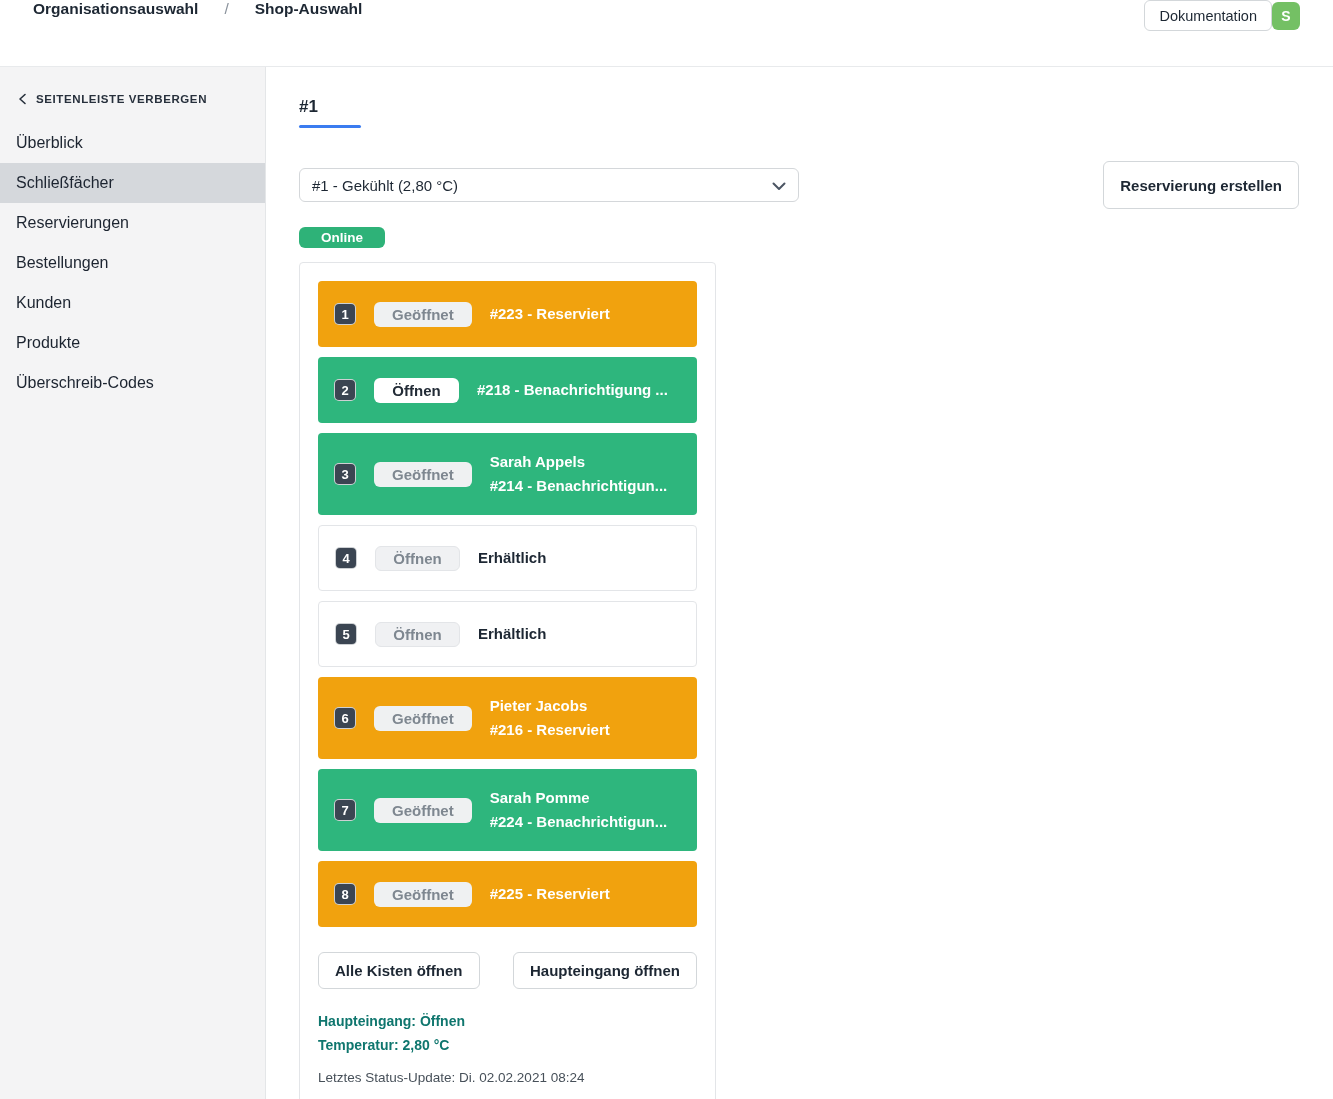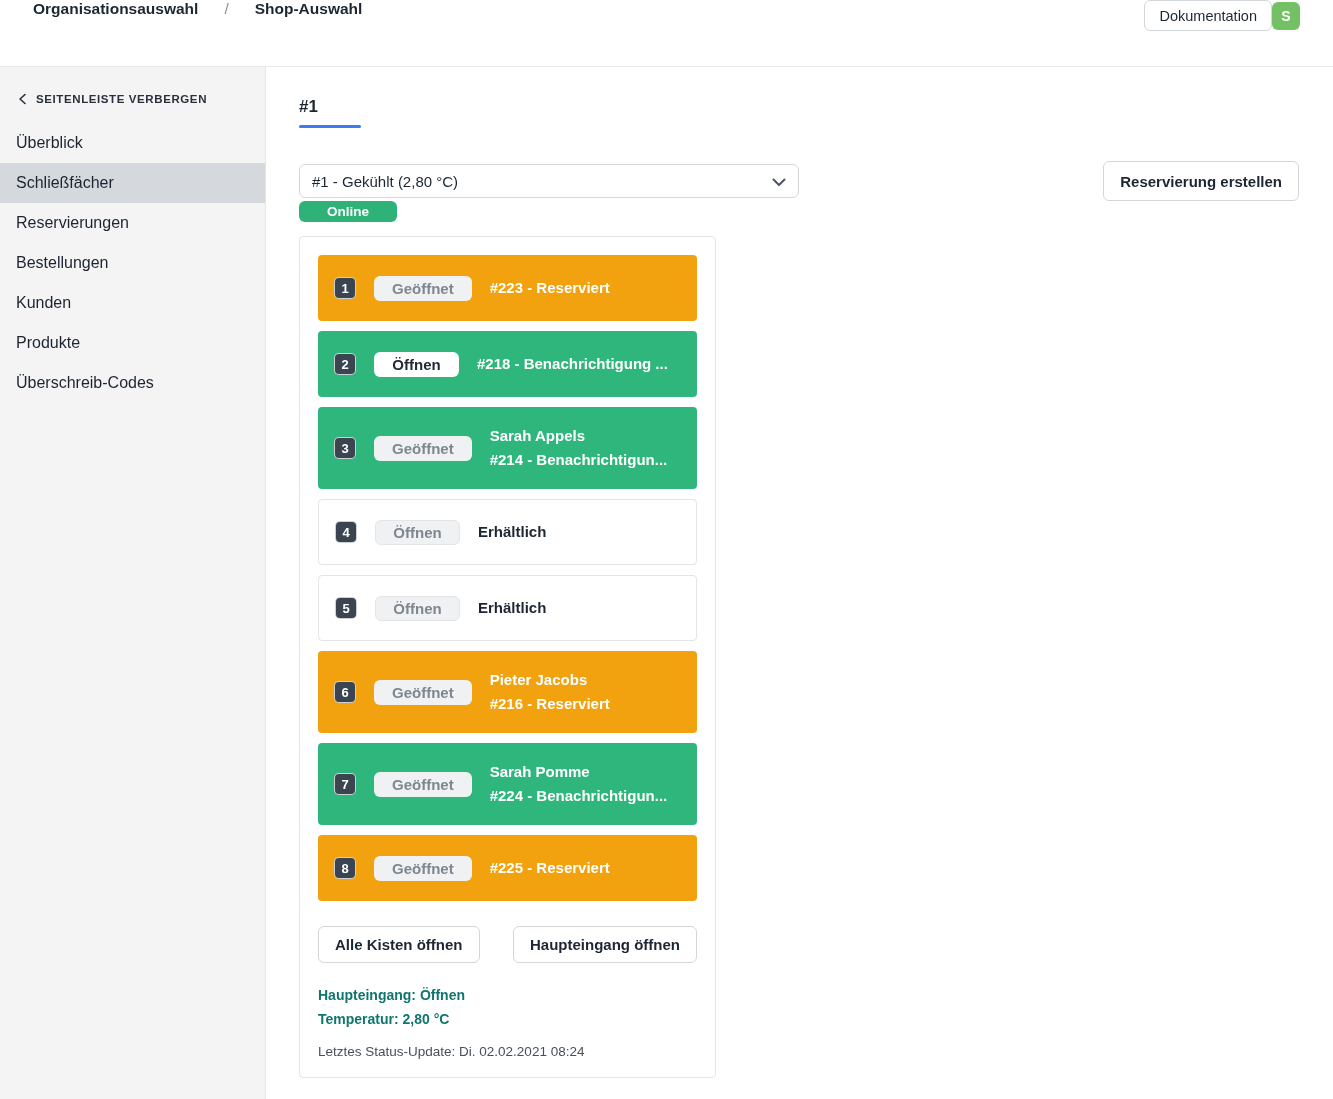--- a/index.html
+++ b/index.html
@@ -44,23 +44,23 @@
 
   
   .main{flex:1;padding:30px 34px 0 33px;background:#fff;overflow:hidden;}
   .tab{display:inline-block;cursor:pointer;}
   .tab-label{font-size:17px;font-weight:700;}
   .tab-underline{width:62px;height:3px;background:var(--accent-blue);border-radius:2px;margin-top:8px;}
   .controls-row{margin-top:33px;display:flex;align-items:center;justify-content:space-between;}
   .locker-select{width:500px;height:32px;border:1px solid #d4d7da;border-radius:6px;
     background:#fff;display:flex;align-items:center;justify-content:space-between;
     padding:16px 12px;font-size:15px;cursor:pointer;}
-  .primary-outline-btn{height:40px;padding:0 16px;background:#fff;border:1px solid var(--border-btn);
+  .primary-outline-btn{height:48px;padding:0 16px;background:#fff;border:1px solid var(--border-btn);
     border-radius:6px;font-size:15px;font-weight:700;color:var(--text-primary);}
-  .online-badge{display:inline-block;padding:3px 28px;border-radius:6px;
+  .online-badge{display:inline-block;margin-top:18px;padding:3px 22px;border-radius:6px;
     background:var(--online-green);color:#fff;font-size:13.5px;font-weight:700;}
 
   
   .locker-card{margin-top:14px;width:417px;border:1px solid var(--border-light);
     border-radius:4px;background:#fff;padding:18px;}
   .locker-row{display:flex;align-items:center;min-height:66px;border-radius:4px;
     padding:0 16px;margin-bottom:10px;}
   .locker-row:last-of-type{margin-bottom:0;}
   .locker-row.two-line{min-height:82px;}
   .locker-row.row-orange{background:var(--row-orange);color:#fff;}

